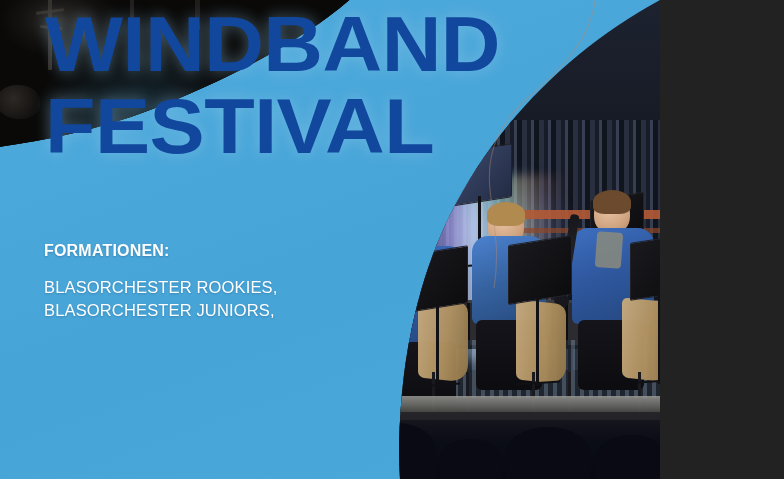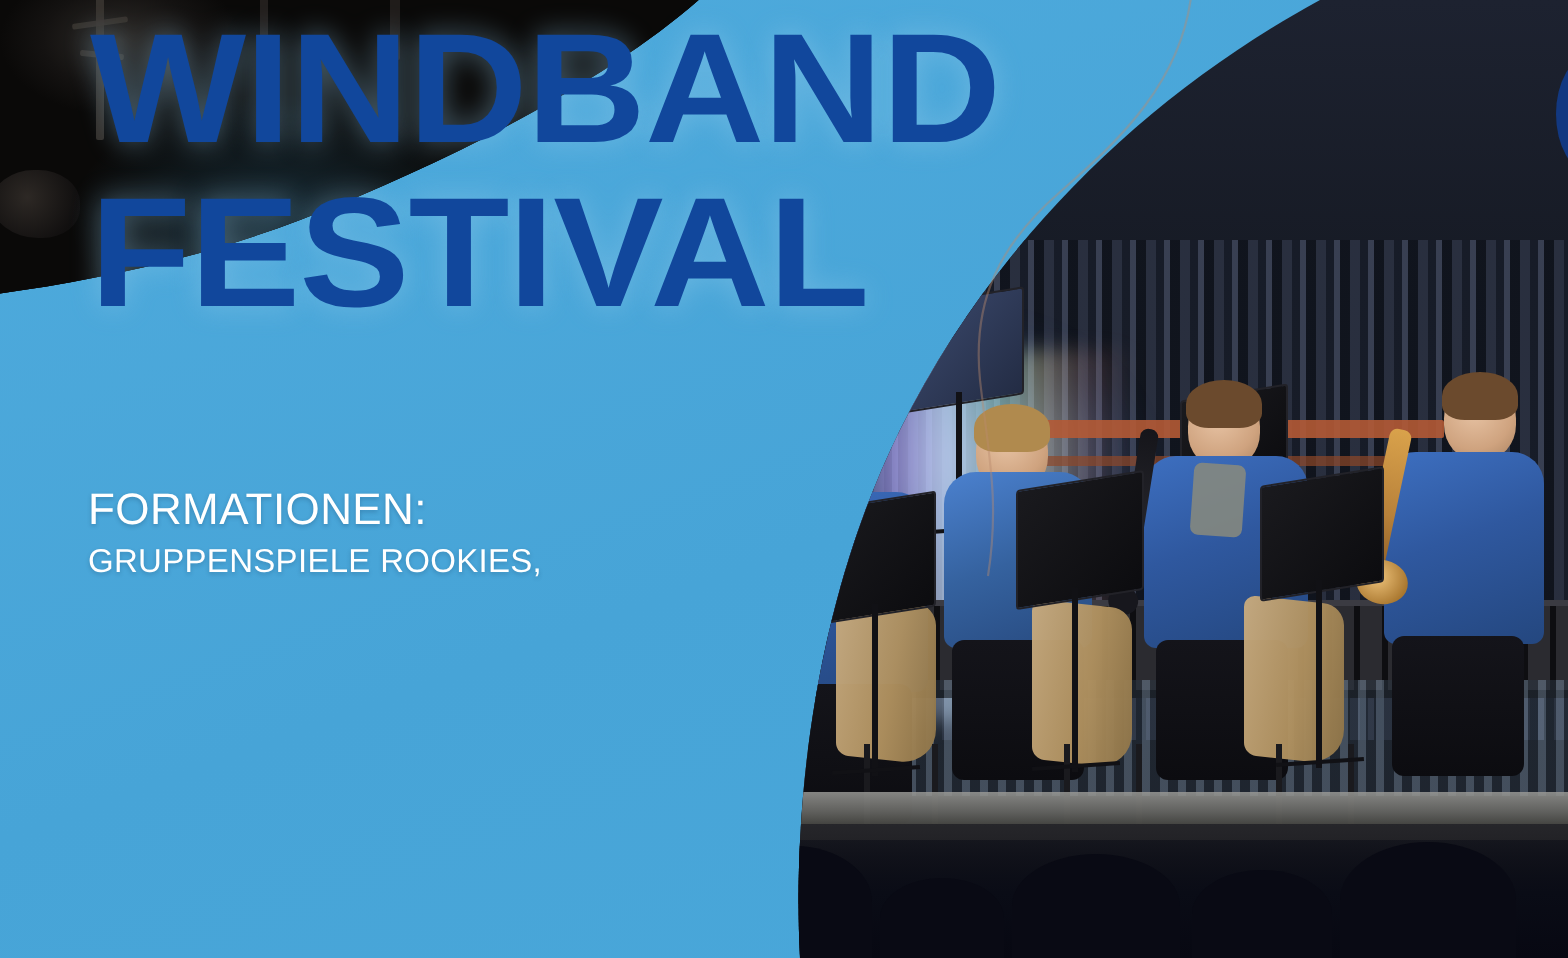--- a/index.html
+++ b/index.html
@@ -3,21 +3,21 @@
 <meta charset="utf-8">
 <title>Windband Festival</title>
 <style>
   html, body {
     margin: 0;
     padding: 0;
     background: #222;
   }
   #poster {
     position: relative;
-    width: 784px;
+    width: 660px;
     height: 479px;
     overflow: hidden;
     background: #4aa8da;
     font-family: "Liberation Sans", "DejaVu Sans", sans-serif;
     user-select: none;
   }
 
   
   .bg-blue {
     position: absolute;
@@ -349,25 +349,25 @@
   }
 
   .info-block {
     position: absolute;
     left: 44px;
     top: 240px;
     z-index: 6;
     color: #ffffff;
   }
   .info-heading {
-    font-size: 22px;
-    font-weight: 400;
+    font-size: 16px;
+    font-weight: 700;
     letter-spacing: .2px;
     line-height: 1.35;
-    margin-bottom: 0;
+    margin-bottom: 14px;
     text-shadow: 0 1px 2px rgba(20,60,95,.30);
   }
   .info-line {
     font-size: 16.5px;
     font-weight: 400;
     letter-spacing: .15px;
     line-height: 1.42;
     text-shadow: 0 1px 2px rgba(20,60,95,.28);
     white-space: nowrap;
   }
@@ -497,16 +497,17 @@
     <path d="M 596 -6 C 592 40 560 70 530 96 C 500 122 486 150 490 190 C 494 226 500 250 494 288" fill="none" stroke="#b98a6e" stroke-opacity="0.42" stroke-width="1.1"></path>
   </svg>
 
   <div class="title-block">
     <span class="title-line l1">WINDBAND</span>
     <span class="title-line l2">FESTIVAL</span>
   </div>
 
   <div class="info-block">
     <div class="info-heading">FORMATIONEN:</div>
-    <div class="info-line">GRUPPENSPIELE ROOKIES,</div>
+    <div class="info-line">BLASORCHESTER ROOKIES,</div>
+    <div class="info-line">BLASORCHESTER JUNIORS,</div>
   </div>
 
 </div>
 
 </body></html>

